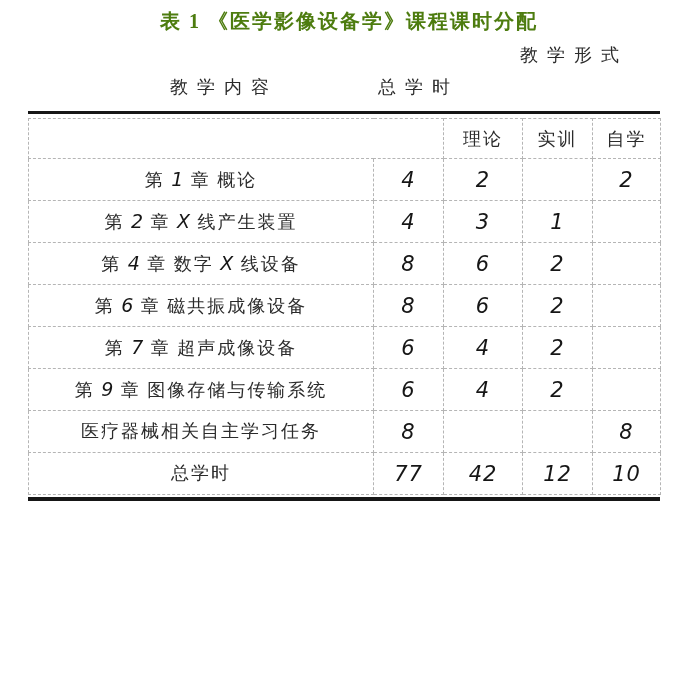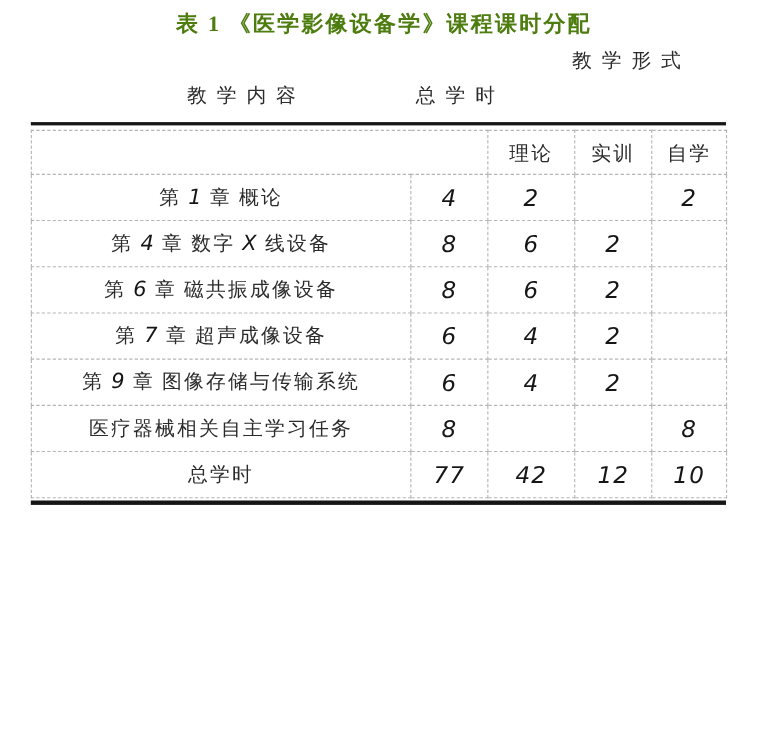--- a/index.html
+++ b/index.html
@@ -98,20 +98,27 @@
         </tr>
 
         <tr>
           <td class="content">第 <span class="latin">1</span> 章 概论</td>
           <td class="num">4</td>
           <td class="num">2</td>
           <td class="num"></td>
           <td class="num">2</td>
         </tr>
 
+        <tr>
+          <td class="content">第 <span class="latin">2</span> 章 <span class="latin">X</span> 线产生装置</td>
+          <td class="num">4</td>
+          <td class="num">3</td>
+          <td class="num">1</td>
+          <td class="num"></td>
+        </tr>
 
 
         <tr>
           <td class="content">第 <span class="latin">4</span> 章 数字 <span class="latin">X</span> 线设备</td>
           <td class="num">8</td>
           <td class="num">6</td>
           <td class="num">2</td>
           <td class="num"></td>
         </tr>
 

